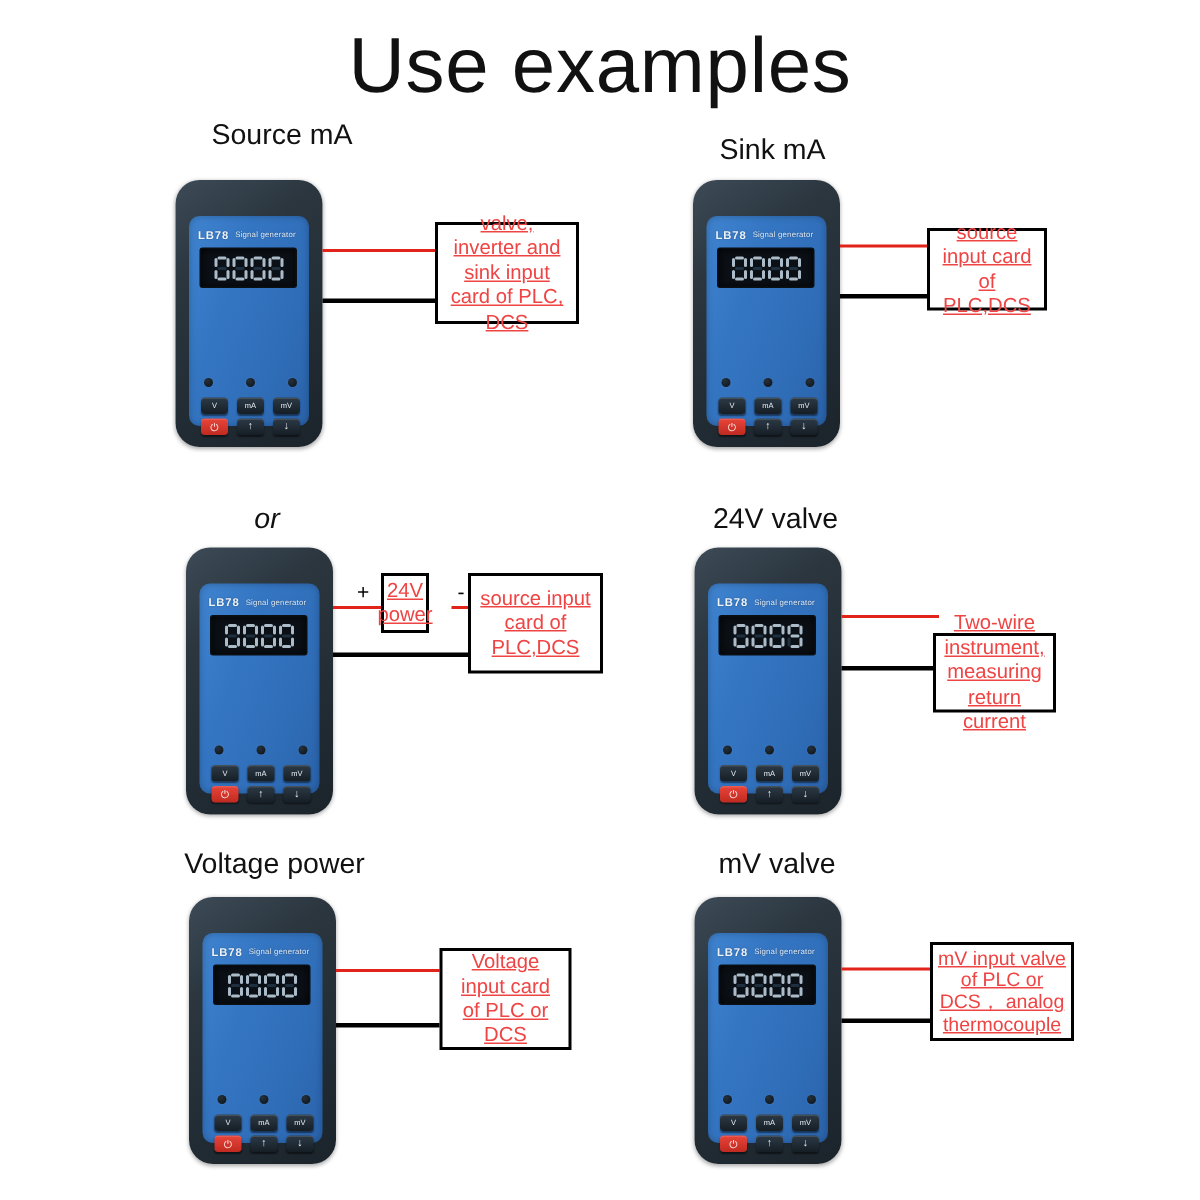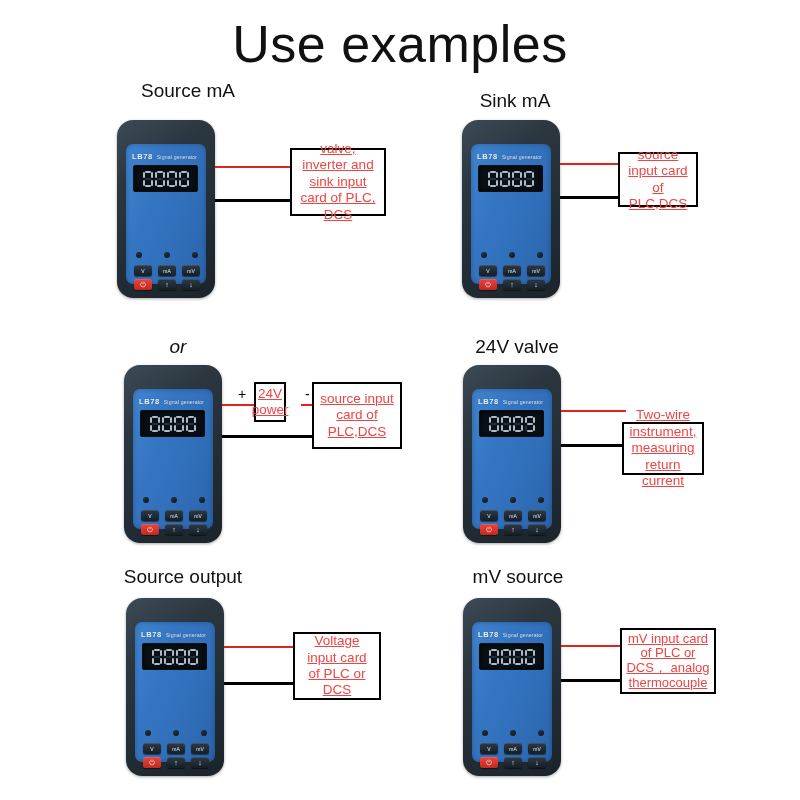--- a/index.html
+++ b/index.html
@@ -443,21 +443,21 @@
     </div>
   </div>
 
   <div class="wire red" style="left:561px;top:410px;width:65px;"></div>
   <div class="wire black" style="left:561px;top:444px;width:65px;"></div>
 
   <div class="tbox" style="left:622px;top:390px;width:82px;height:53px;margin-top:32px;">Two-wire instrument, measuring return current</div>
 </div>
 
 <div class="example">
-  <div class="ex-title" style="left:108px;top:566px;width:150px;">Source output</div>
+  <div class="ex-title" style="left:108px;top:566px;width:150px;">Voltage power</div>
 
   <div class="device" style="left:126px;top:598px;">
     <div class="device-inner">
       <div class="brand-row">
         <span class="brand-name">LB78</span>
         <span class="brand-sub">Signal generator</span>
       </div>
       <div class="lcd">
         <div class="lcd-digits">
           <span class="dg">
@@ -518,21 +518,21 @@
     </div>
   </div>
 
   <div class="wire red" style="left:224px;top:646px;width:72px;"></div>
   <div class="wire black" style="left:224px;top:682px;width:72px;"></div>
 
   <div class="tbox" style="left:293px;top:632px;width:88px;height:68px;">Voltage input card of PLC or DCS</div>
 </div>
 
 <div class="example">
-  <div class="ex-title" style="left:458px;top:566px;width:120px;">mV source</div>
+  <div class="ex-title" style="left:458px;top:566px;width:120px;">mV valve</div>
 
   <div class="device" style="left:463px;top:598px;">
     <div class="device-inner">
       <div class="brand-row">
         <span class="brand-name">LB78</span>
         <span class="brand-sub">Signal generator</span>
       </div>
       <div class="lcd">
         <div class="lcd-digits">
           <span class="dg">
@@ -589,14 +589,14 @@
           <span class="key arrow">↑</span>
           <span class="key arrow">↓</span>
         </div>
       </div>
     </div>
   </div>
 
   <div class="wire red" style="left:561px;top:645px;width:62px;"></div>
   <div class="wire black" style="left:561px;top:679px;width:62px;"></div>
 
-  <div class="tbox small" style="left:620px;top:628px;width:96px;height:66px;">mV input card of PLC or DCS， analog thermocouple</div>
+  <div class="tbox small" style="left:620px;top:628px;width:96px;height:66px;">mV input valve of PLC or DCS， analog thermocouple</div>
 </div>
 
 </body></html>

